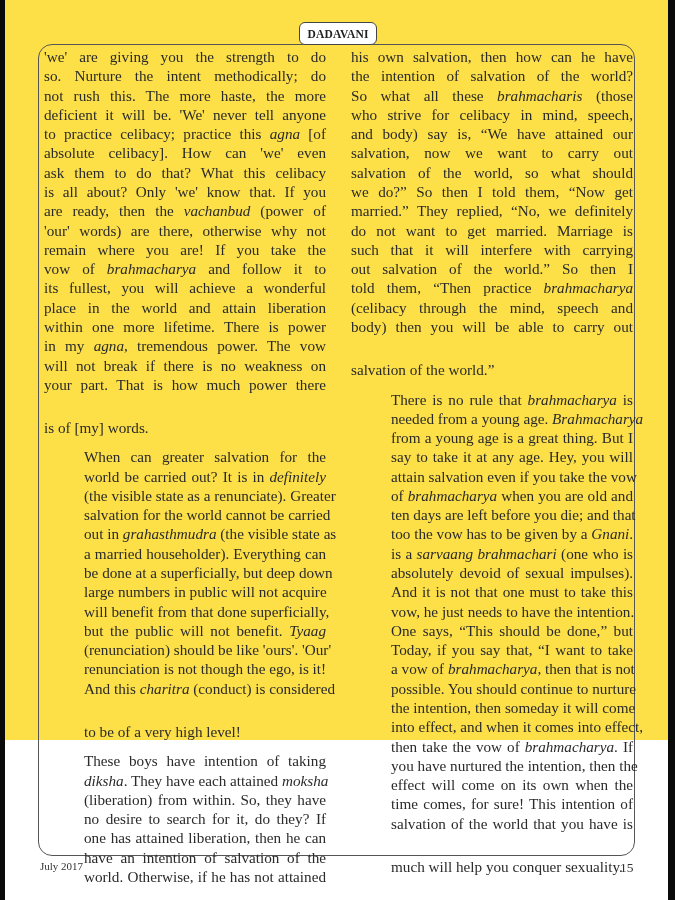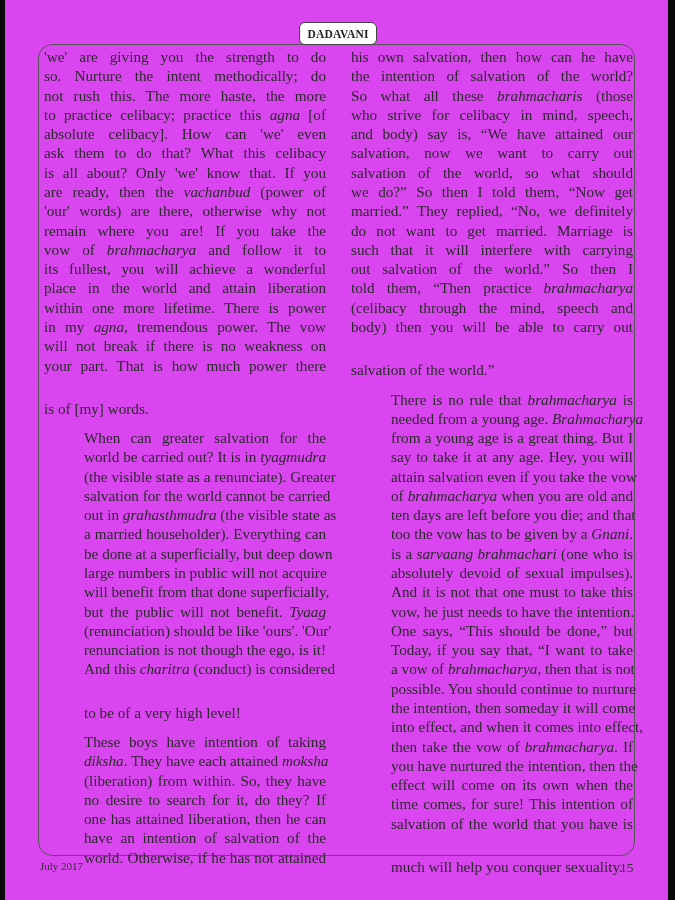--- a/index.html
+++ b/index.html
@@ -4,21 +4,21 @@
 <style>
   html, body { margin: 0; padding: 0; }
   body {
     width: 675px; height: 900px; position: relative; overflow: hidden;
     background: #ffffff;
     font-family: "Liberation Serif", "DejaVu Serif", serif;
     color: #2a2a2a;
   }
   .edge-left { position: absolute; left: 0; top: 0; width: 5px; height: 900px; background: #0a0a0a; }
   .edge-right { position: absolute; right: 0; top: 0; width: 7px; height: 900px; background: #0a0a0a; }
-  .page { position: absolute; left: 5px; top: 0; width: 663px; height: 900px; background: #d946ef; }
+  .page { position: absolute; left: 5px; top: 0; width: 663px; height: 740px; background: #fde047; }
 
   .frame {
     position: absolute; left: 33px; top: 44px; width: 597px; height: 812px;
     border: 1.6px solid #555; border-radius: 14px; box-sizing: border-box;
   }
   .header-tab {
     position: absolute; left: 294px; top: 22px; width: 78px; height: 23px;
     border: 1.6px solid #444; border-radius: 6px; background: #fff; box-sizing: border-box;
     display: flex; align-items: center; justify-content: center;
     font-size: 11.5px; font-weight: bold; letter-spacing: 0.2px; color: #222;
@@ -48,39 +48,40 @@
   <div class="frame"></div>
   <div class="header-tab">
     <span>DADAVANI</span>
   </div>
 
   <div class="col left" id="col-left">
       <p>
         <span class="line">'we' are giving you the strength to do</span>
         <span class="line">so. Nurture the intent methodically; do</span>
         <span class="line">not rush this. The more haste, the more</span>
+        <span class="line">deficient it will be. 'We' never tell anyone</span>
         <span class="line">to practice celibacy; practice this <i>agna</i> [of</span>
         <span class="line">absolute celibacy]. How can 'we' even</span>
         <span class="line">ask them to do that? What this celibacy</span>
         <span class="line">is all about? Only 'we' know that. If you</span>
         <span class="line">are ready, then the <i>vachanbud</i> (power of</span>
         <span class="line">'our' words) are there, otherwise why not</span>
         <span class="line">remain where you are! If you take the</span>
         <span class="line">vow of <i>brahmacharya</i> and follow it to</span>
         <span class="line">its fullest, you will achieve a wonderful</span>
         <span class="line">place in the world and attain liberation</span>
         <span class="line">within one more lifetime. There is power</span>
         <span class="line">in my <i>agna</i>, tremendous power. The vow</span>
         <span class="line">will not break if there is no weakness on</span>
         <span class="line">your part. That is how much power there</span>
         <span class="line last">is of [my] words.</span>
       </p>
       <p class="indent">
         <span class="line" style="text-indent: 40px;">When can greater salvation for the</span>
-        <span class="line">world be carried out? It is in <i>tyagmudra</i></span>
+        <span class="line">world be carried out? It is in <i>definitely</i></span>
         <span class="line">(the visible state as a renunciate). Greater</span>
         <span class="line">salvation for the world cannot be carried</span>
         <span class="line">out in <i>grahasthmudra</i> (the visible state as</span>
         <span class="line">a married householder). Everything can</span>
         <span class="line">be done at a superficially, but deep down</span>
         <span class="line">large numbers in public will not acquire</span>
         <span class="line">will benefit from that done superficially,</span>
         <span class="line">but the public will not benefit. <i>Tyaag</i></span>
         <span class="line">(renunciation) should be like 'ours'. 'Our'</span>
         <span class="line">renunciation is not though the ego, is it!</span>

